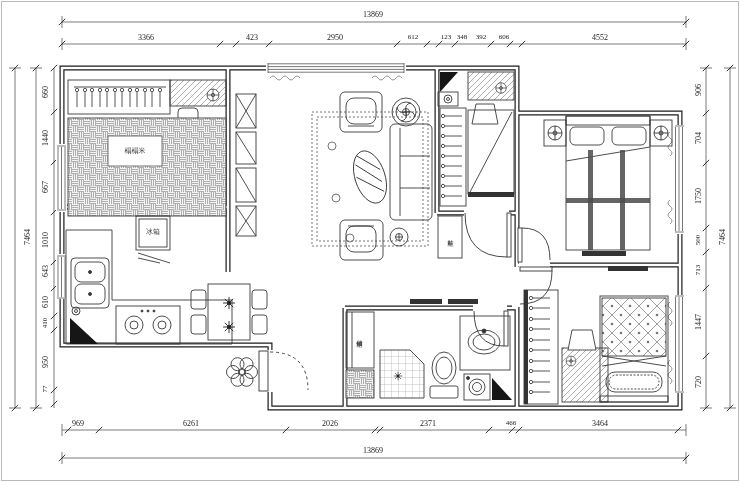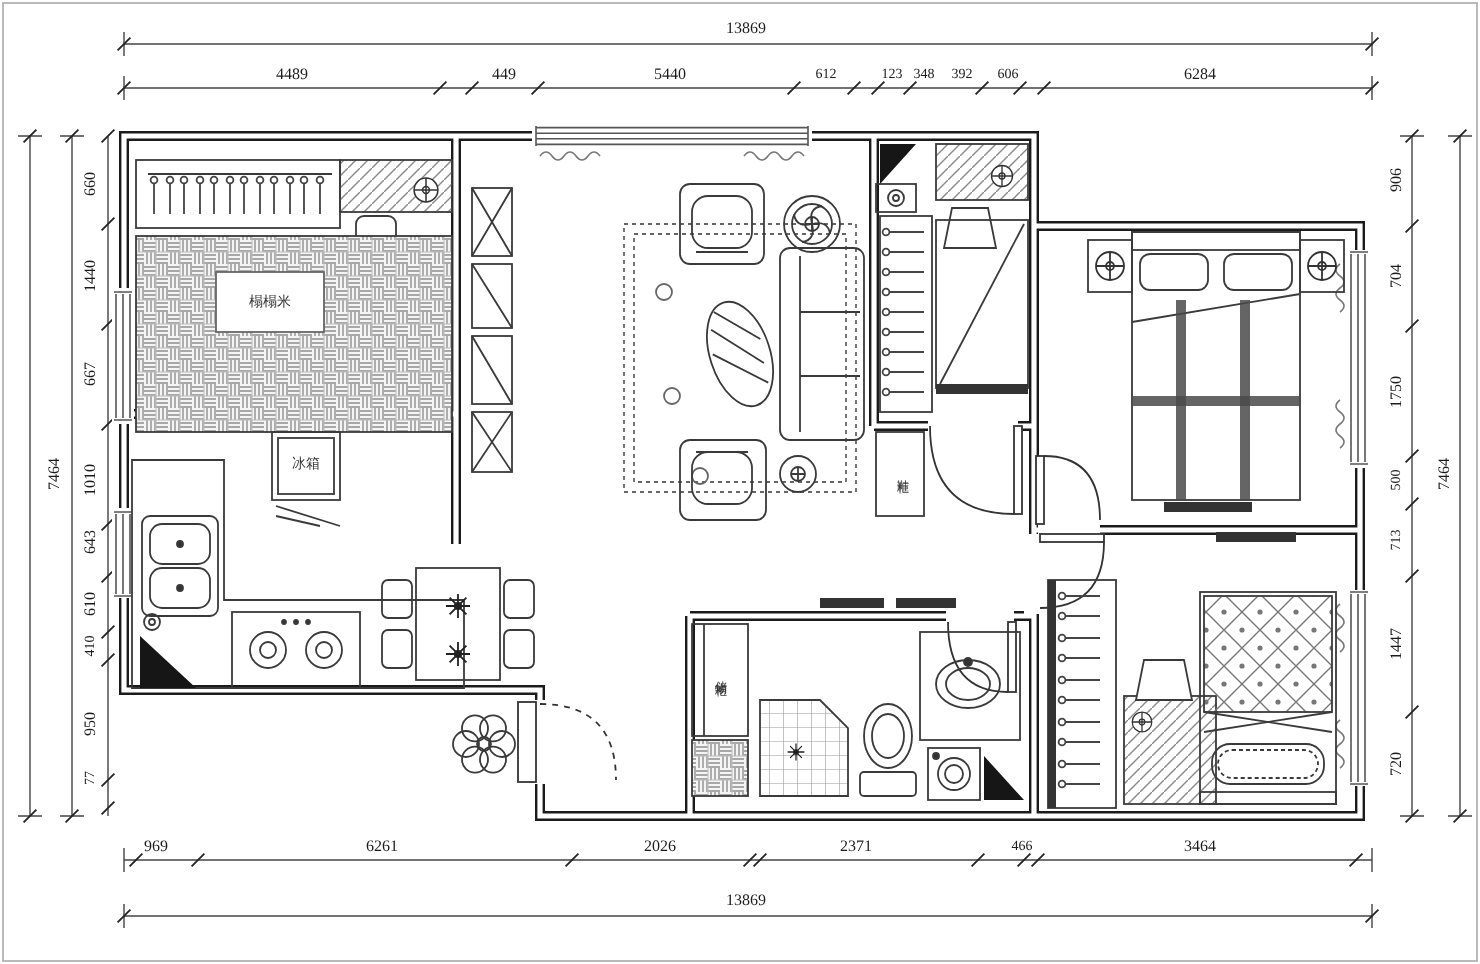--- a/index.html
+++ b/index.html
@@ -428,29 +428,29 @@
           <circle cx="4.5" cy="7.8" r="6.5"></circle>
           <circle cx="-4.5" cy="7.8" r="6.5"></circle>
     <circle cx="-9" cy="0" r="6.5"></circle>
           <circle cx="-4.5" cy="-7.8" r="6.5"></circle>
           <circle cx="4.5" cy="-7.8" r="6.5"></circle>
   </g>
 </g>
 </svg>
 
 <span class="dim" style="left:373px;top:14px">13869</span>
-<span class="dim" style="left:146px;top:37px">4489</span>
-<span class="dim" style="left:252px;top:37px">449</span>
-<span class="dim" style="left:335px;top:37px">5440</span>
+<span class="dim" style="left:146px;top:37px">3366</span>
+<span class="dim" style="left:252px;top:37px">423</span>
+<span class="dim" style="left:335px;top:37px">2950</span>
 <span class="dim sm" style="left:413px;top:37px">612</span>
 <span class="dim sm" style="left:446px;top:37px">123</span>
 <span class="dim sm" style="left:462px;top:37px">348</span>
 <span class="dim sm" style="left:481px;top:37px">392</span>
 <span class="dim sm" style="left:504px;top:37px">606</span>
-<span class="dim" style="left:600px;top:37px">6284</span>
+<span class="dim" style="left:600px;top:37px">4552</span>
 
 <span class="dim" style="left:78px;top:423px">969</span>
 <span class="dim" style="left:191px;top:423px">6261</span>
 <span class="dim" style="left:330px;top:423px">2026</span>
 <span class="dim" style="left:428px;top:423px">2371</span>
 <span class="dim sm" style="left:511px;top:423px">466</span>
 <span class="dim" style="left:600px;top:423px">3464</span>
 <span class="dim" style="left:373px;top:450px">13869</span>
 
 <span class="dim v" style="left:45px;top:92px">660</span>

